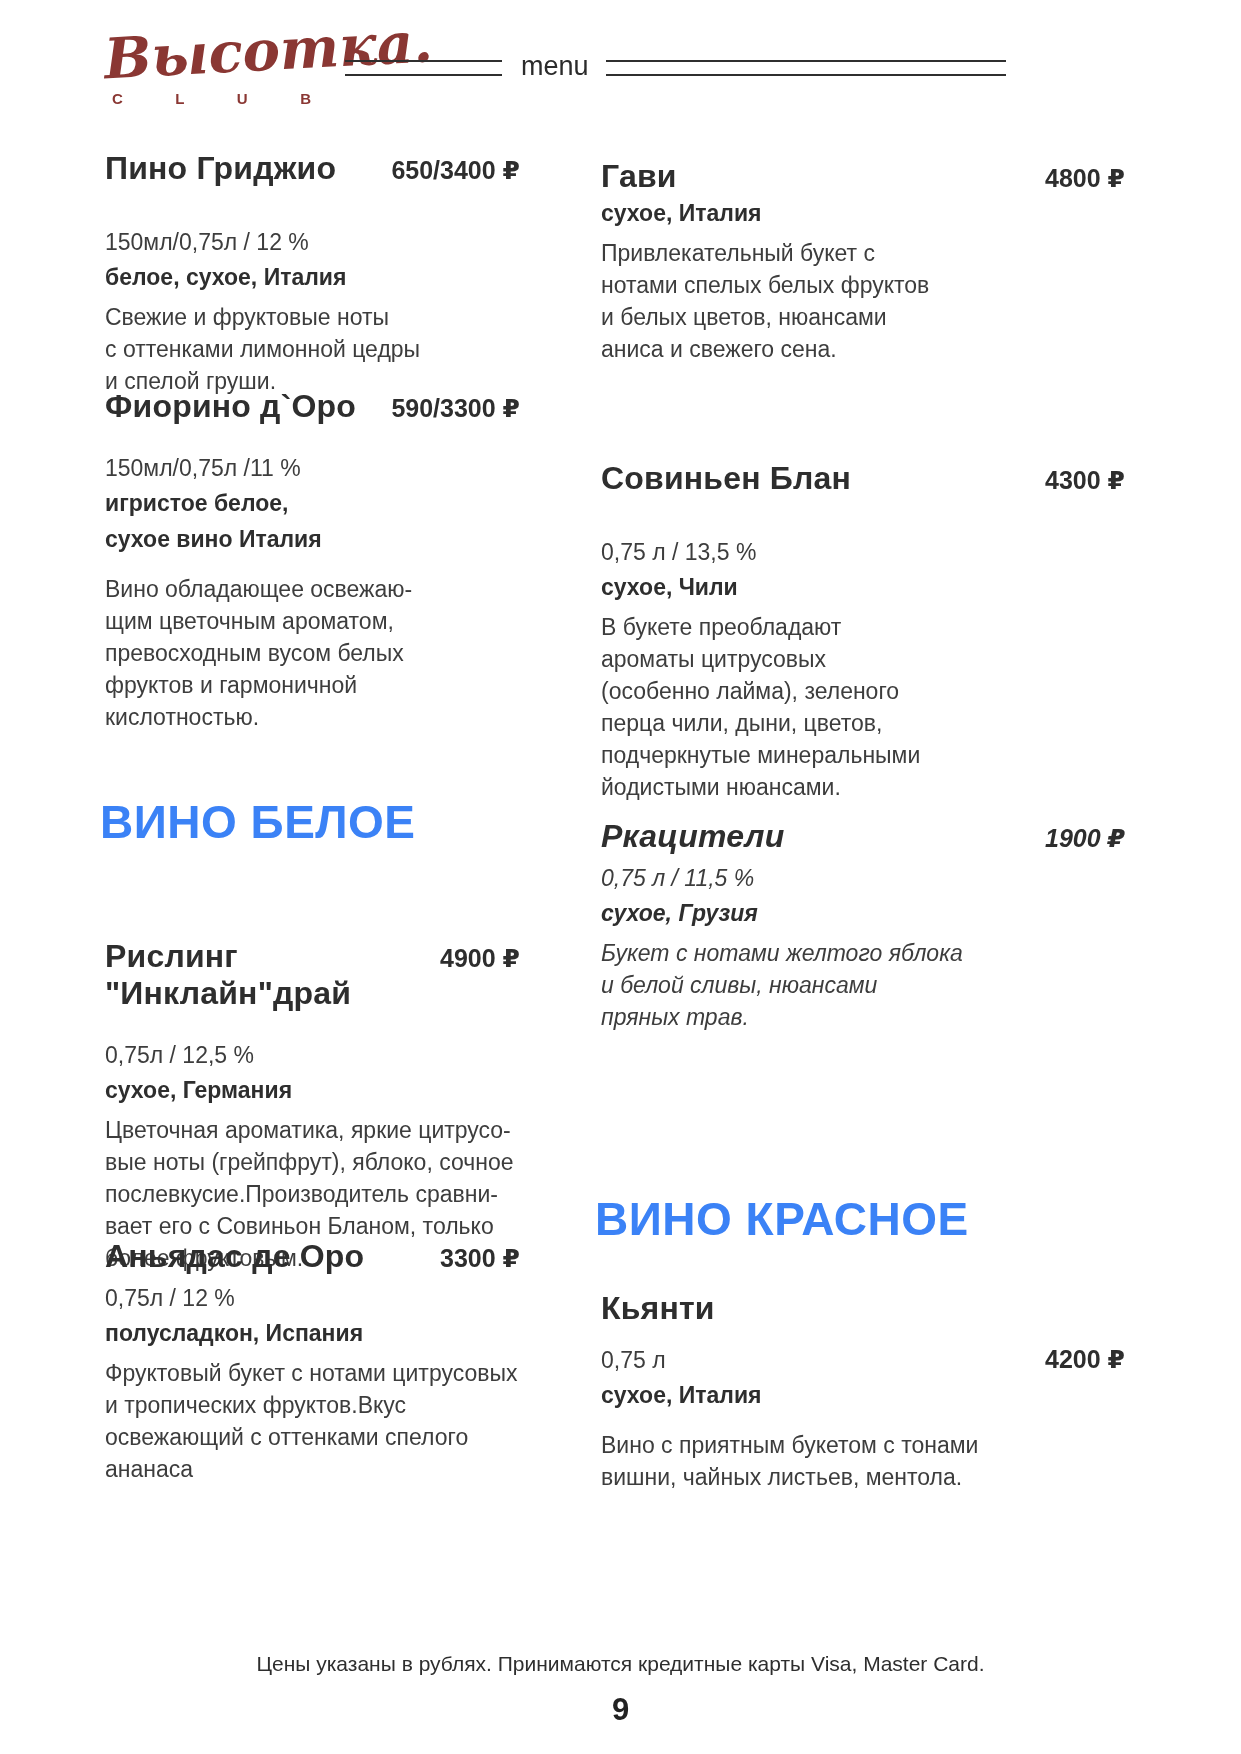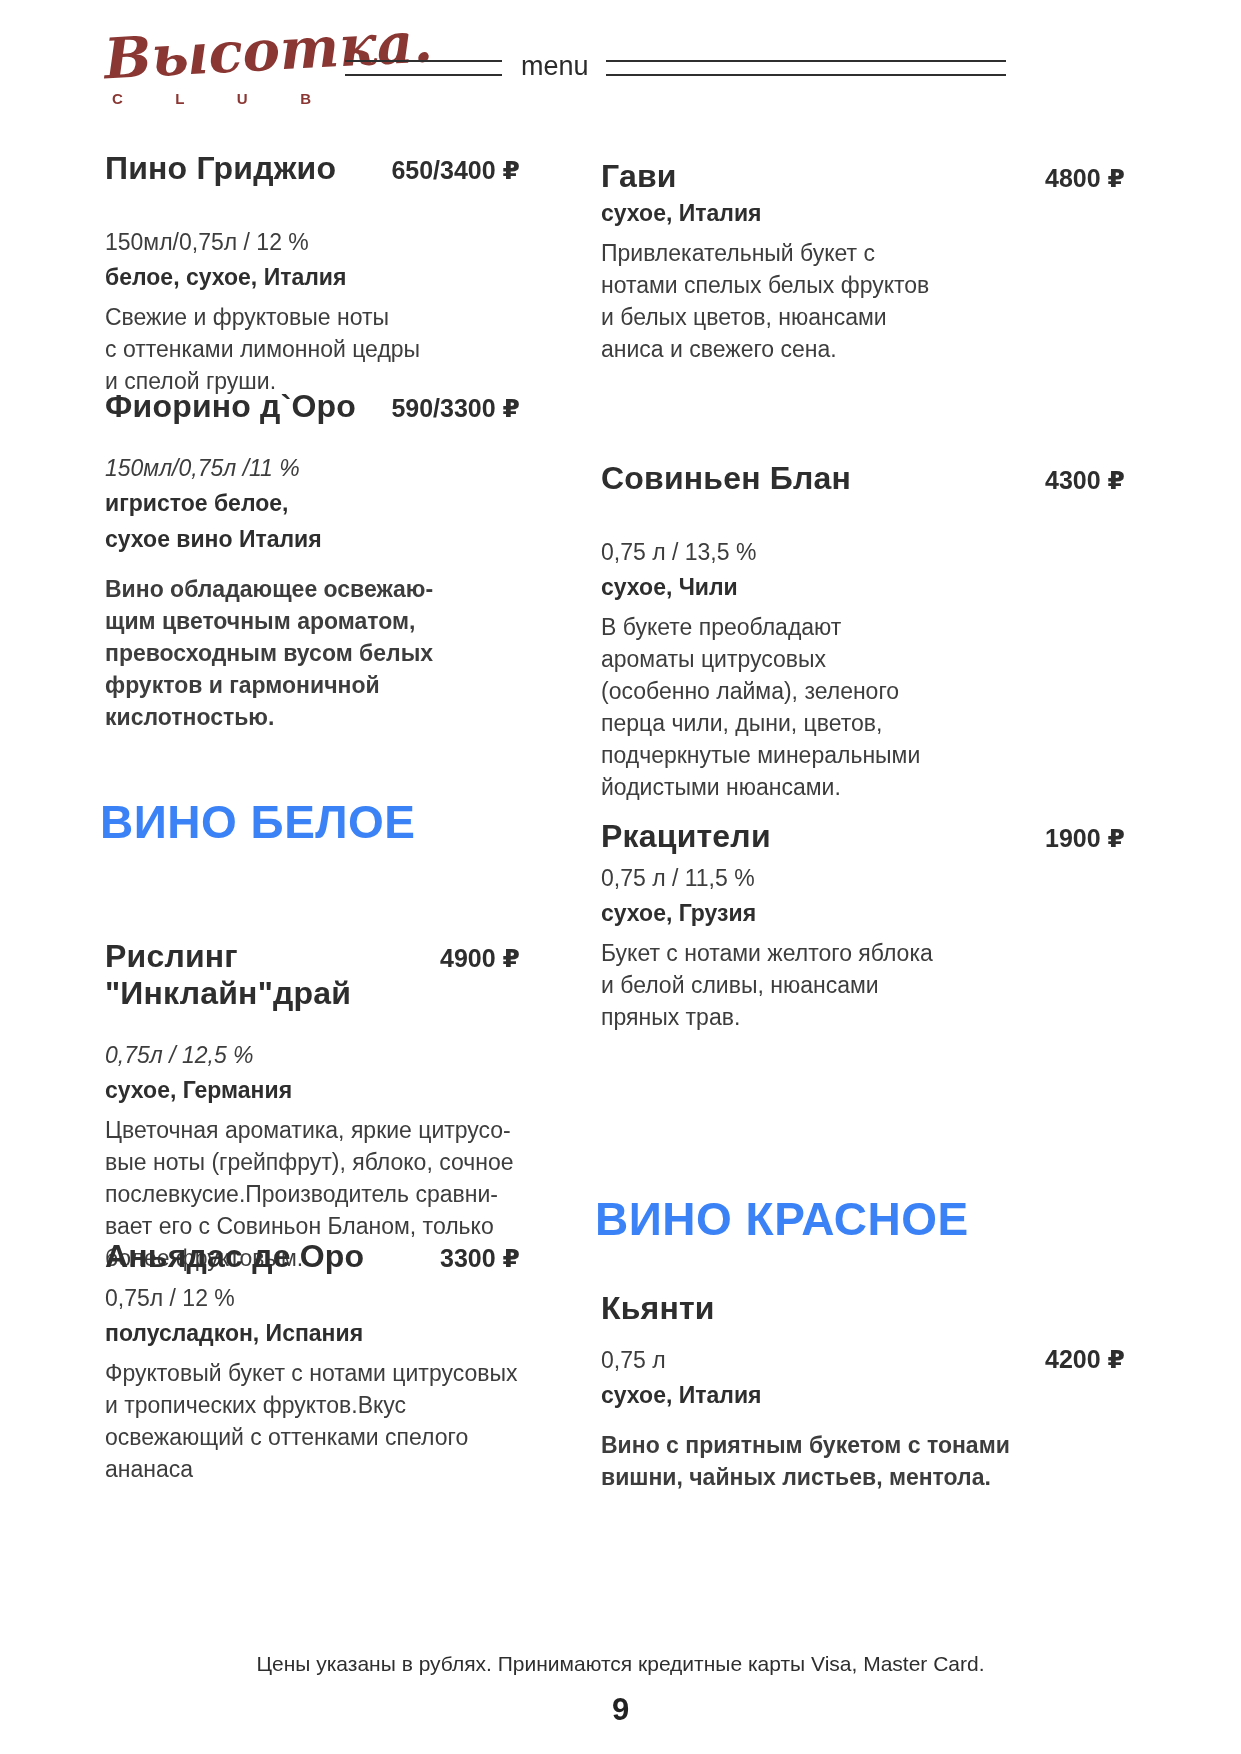--- a/index.html
+++ b/index.html
@@ -38,24 +38,24 @@
   .pr{font-weight:bold;font-size:25px;color:#2e2e2e;white-space:nowrap;}
   .vol{font-size:23px;color:#3d3d3d;line-height:34px;}
   .sty{font-weight:bold;font-size:23px;color:#2e2e2e;line-height:36px;white-space:pre-line;}
   .desc{font-size:23px;color:#3d3d3d;line-height:32px;white-space:pre-line;margin-top:6px;}
   .section-heading{
     position:absolute;font-size:46px;font-weight:bold;color:#3b82f6;letter-spacing:0.5px;
     font-family:"Liberation Sans","DejaVu Sans",sans-serif;
   }
   
   .mt-lg{margin-top:38px;}
-  .mt-md{margin-top:26px;font-style:italic;}
+  .mt-md{margin-top:26px;}
   .mt-sm{margin-top:16px;}
   .mt-xs{margin-top:6px;}
-  .gap-desc-lg{margin-top:16px;font-weight:bold;}
+  .gap-desc-lg{margin-top:16px;}
   
   .footer-note{position:absolute;left:0;right:0;top:1652px;text-align:center;font-size:21px;color:#2e2e2e;}
   .page-number{position:absolute;left:0;right:0;top:1692px;text-align:center;font-size:31px;font-weight:bold;color:#222;}
 </style>
 </head>
 <body>
 
 <div class="page">
 
   <div class="logo">Высотка.</div>
@@ -145,21 +145,21 @@
     <div class="vol mt-lg">0,75 л / 13,5 %</div>
     <div class="sty">сухое, Чили</div>
     <div class="desc">В букете преобладают
 ароматы цитрусовых
 (особенно лайма), зеленого
 перца чили, дыни, цветов,
 подчеркнутые минеральными
 йодистыми нюансами.</div>
   </div>
 
-  <div class="item col-r" style="top:818px;">
+  <div class="item col-r" style="top:818px;font-style:italic;">
     <div class="row">
       <span class="nm">Ркацители</span>
       <span class="pr">1900 ₽</span>
     </div>
     <div class="vol mt-xs">0,75 л / 11,5 %</div>
     <div class="sty">сухое, Грузия</div>
     <div class="desc">Букет с нотами желтого яблока
 и белой сливы, нюансами
 пряных трав.</div>
   </div>

